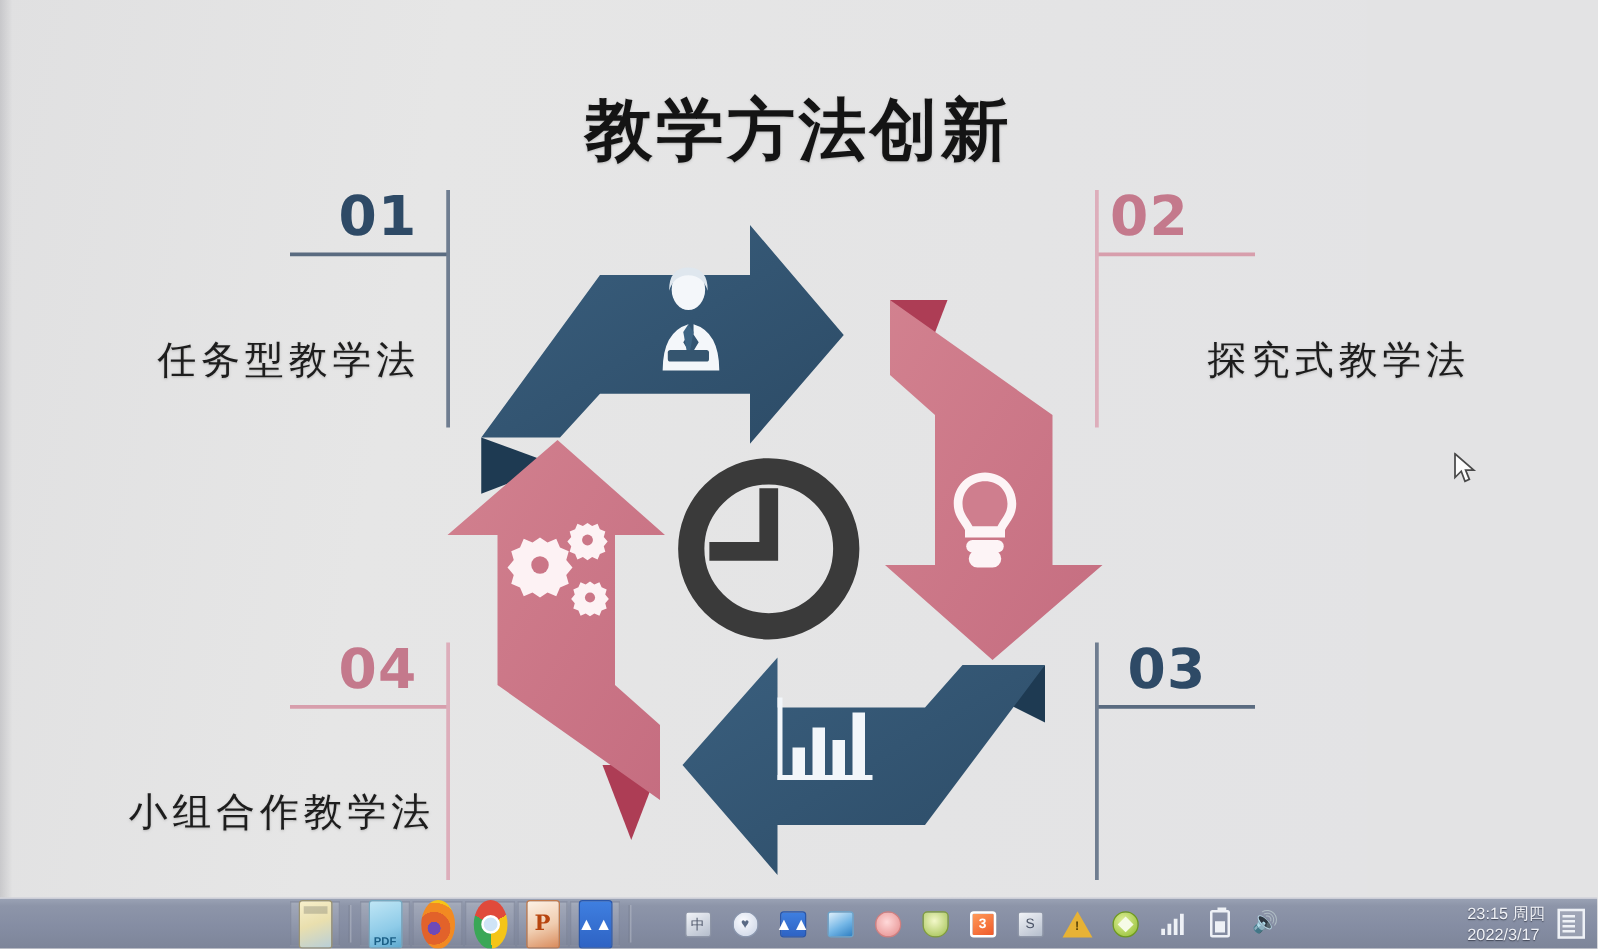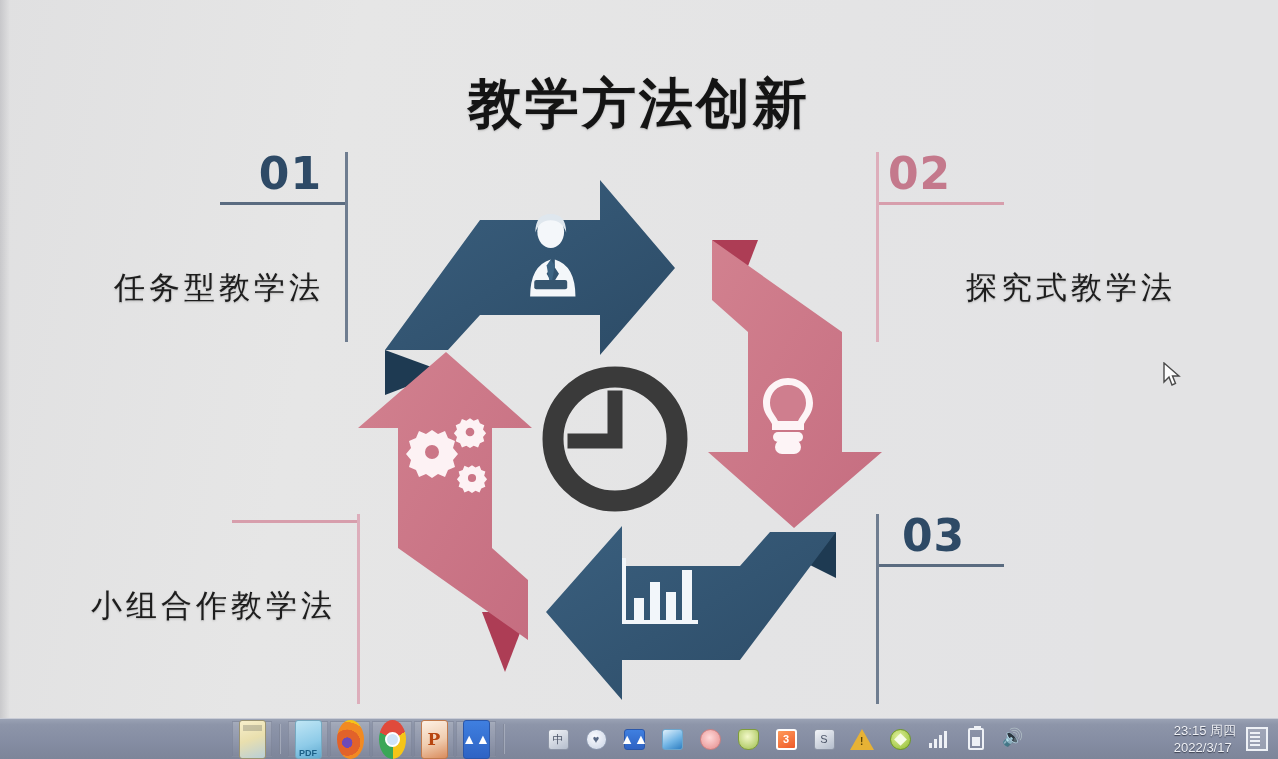--- a/index.html
+++ b/index.html
@@ -140,43 +140,44 @@
 </style>
 </head>
 <body>
 
 <div id="screen">
 
   <div id="slide">
 
     <div class="slide-title">教学方法创新</div>
 
-    <div class="callout left navy" style="left:48px; top:152px; width:300px; height:190px;">
+    <div class="callout left navy" style="left:60px; top:152px; width:300px; height:190px;">
       <div class="num" style="padding-right:26px;">01</div>
       <div class="urule" style="margin:6px 0 0 auto; width:128px;"></div>
       <div class="label" style="margin-top:62px; padding-right:24px;">任务型教学法</div>
       <div class="vrule" style="height:190px;"></div>
     </div>
 
     <div class="callout right rose" style="left:876px; top:152px; width:300px; height:190px;">
       <div class="num" style="padding-left:12px;">02</div>
       <div class="urule" style="margin:6px auto 0 0; width:128px;"></div>
       <div class="label" style="margin-top:62px; padding-left:24px;">探究式教学法</div>
       <div class="vrule" style="height:190px;"></div>
     </div>
 
     <div class="callout right navy" style="left:876px; top:514px; width:300px; height:190px;">
       <div class="num" style="padding-left:26px;">03</div>
       <div class="urule" style="margin:6px auto 0 0; width:128px;"></div>
       <div class="vrule" style="height:190px;"></div>
     </div>
 
     <div class="callout left rose" style="left:20px; top:514px; width:340px; height:190px;">
+      <div class="num" style="padding-right:26px;">04</div>
       <div class="urule" style="margin:6px 0 0 auto; width:128px;"></div>
-      <div class="label" style="margin-top:62px; padding-right:24px;">小组合作教学法</div>
+      <div class="label" style="margin-top:62px; padding-right:12px;">小组合作教学法</div>
       <div class="vrule" style="height:190px;"></div>
     </div>
 
     <div id="cycle">
       <svg viewBox="0 0 580 560" xmlns="http://www.w3.org/2000/svg">
         <defs>
           <linearGradient id="gNavy" x1="0" y1="0" x2="1" y2="1">
             <stop offset="0%" stop-color="#3a5f7e"></stop>
               <stop offset="100%" stop-color="#2c4b66"></stop>
           </linearGradient>

